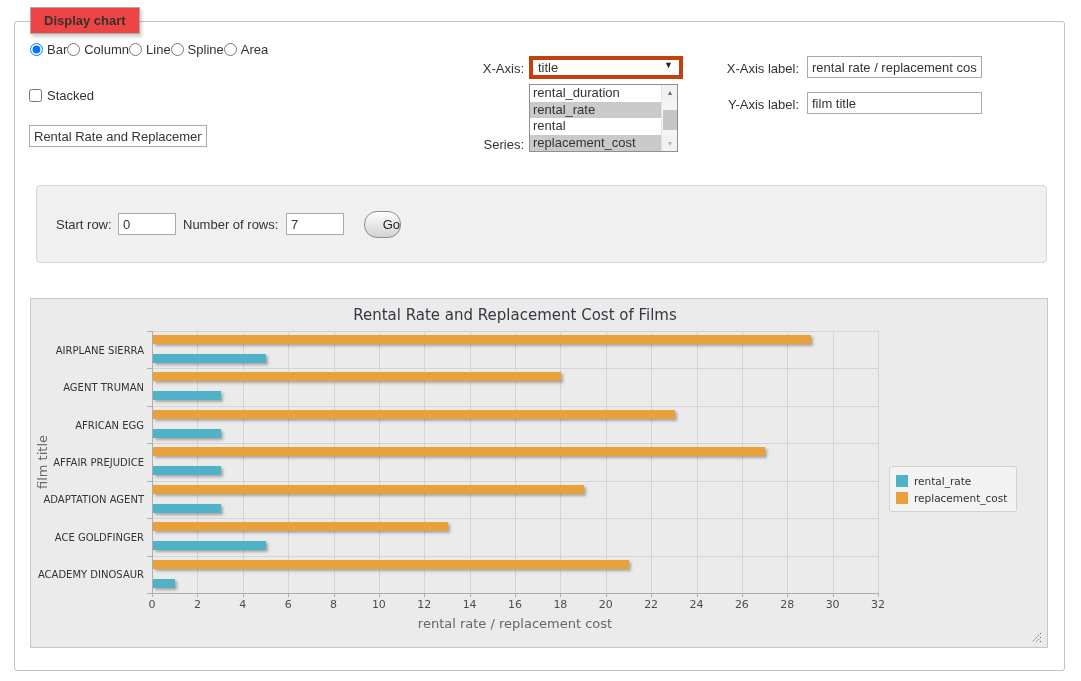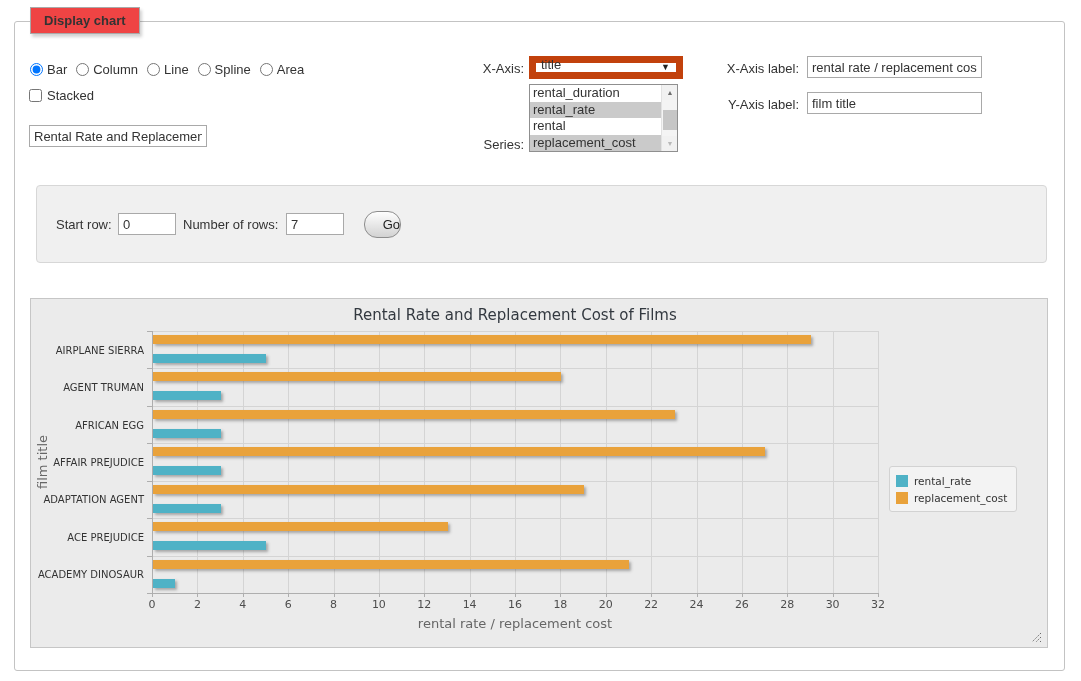--- a/index.html
+++ b/index.html
@@ -16,41 +16,41 @@
     border:1px solid #c3c3c3; border-radius:3px;
   }
   .frame-legend {
     position:absolute; left:30px; top:7px; z-index:3;
     background:#ef4444; border:1px solid #a9a9a9; padding:5px 13px;
     font-weight:bold; font-size:13px; color:#333;
     box-shadow:2px 3px 3px rgba(0,0,0,0.18);
   }
 
   
-  .radios { position:absolute; left:30px; top:62px; display:flex; align-items:flex-end; gap:9px; }
+  .radios { position:absolute; left:30px; top:42px; display:flex; align-items:flex-end; }
   .ropt { display:flex; align-items:center; gap:4px; cursor:default; }
   .ropt input { margin:0; width:13px; height:13px; }
 
   .stacked { position:absolute; left:29px; top:88px; display:flex; align-items:center; gap:5px; }
   .stacked input { margin:0; width:13px; height:13px; }
 
   input[type=text] {
     border:1px solid #a9a9a9; background:#fff; color:#333;
     font-family:"Liberation Sans",sans-serif; font-size:13px; padding:0 4px; height:22px;
   }
   .title-input { position:absolute; left:29px; top:125px; width:178px; }
 
   .lbl { position:absolute; color:#333; }
   .r-lbl { text-align:right; }
 
   
   .select {
     position:absolute; left:529px; top:56px; width:154px; height:23px;
-    border:7px solid #c2410c; background:#fff; display:flex;
-    align-items:flex-end; justify-content:space-between; padding:0 6px 0 5px;
+    border:4px solid #c2410c; background:#fff; display:flex;
+    align-items:flex-start; justify-content:space-between; padding:0 6px 0 5px;
   }
   .select .chev { font-size:9px; color:#222; }
 
   
   .listbox {
     position:absolute; left:529px; top:84px; width:149px; height:68px;
     border:1px solid #8f8f8f; background:#fff; overflow:hidden;
   }
   .opts { position:absolute; left:0; top:0; right:16px; bottom:0; }
   .opt { height:16.5px; line-height:16.5px; padding-left:3px; white-space:nowrap; }
@@ -254,21 +254,21 @@
       <div class="ty" style="top: 112.286px;"></div>
       <div class="ty" style="top: 149.714px;"></div>
       <div class="ty" style="top: 187.143px;"></div>
       <div class="ty" style="top: 224.571px;"></div>
       <div class="ty" style="top: 262px;"></div>
       <div class="cat" style="top: 13.7143px;">AIRPLANE SIERRA</div>
       <div class="cat" style="top: 51.1429px;">AGENT TRUMAN</div>
       <div class="cat" style="top: 88.5714px;">AFRICAN EGG</div>
       <div class="cat" style="top: 126px;">AFFAIR PREJUDICE</div>
       <div class="cat" style="top: 163.429px;">ADAPTATION AGENT</div>
-      <div class="cat" style="top: 200.857px;">ACE PREJUDICE</div>
+      <div class="cat" style="top: 200.857px;">ACE GOLDFINGER</div>
       <div class="cat" style="top: 238.286px;">ACADEMY DINOSAUR</div>
       <div class="bar" style="top: 4px; left: 1px; width: 657.711px; background: rgb(233, 162, 59);"></div>
       <div class="bar" style="top: 41.4286px; left: 1px; width: 408.148px; background: rgb(233, 162, 59);"></div>
       <div class="bar" style="top: 78.8571px; left: 1px; width: 521.586px; background: rgb(233, 162, 59);"></div>
       <div class="bar" style="top: 116.286px; left: 1px; width: 612.336px; background: rgb(233, 162, 59);"></div>
       <div class="bar" style="top: 153.714px; left: 1px; width: 430.836px; background: rgb(233, 162, 59);"></div>
       <div class="bar" style="top: 191.143px; left: 1px; width: 294.711px; background: rgb(233, 162, 59);"></div>
       <div class="bar" style="top: 228.571px; left: 1px; width: 476.211px; background: rgb(233, 162, 59);"></div>
       <div class="bar" style="top: 23px; left: 1px; width: 113.211px; background: rgb(79, 178, 198);"></div>
       <div class="bar" style="top: 60.4286px; left: 1px; width: 67.8356px; background: rgb(79, 178, 198);"></div>

